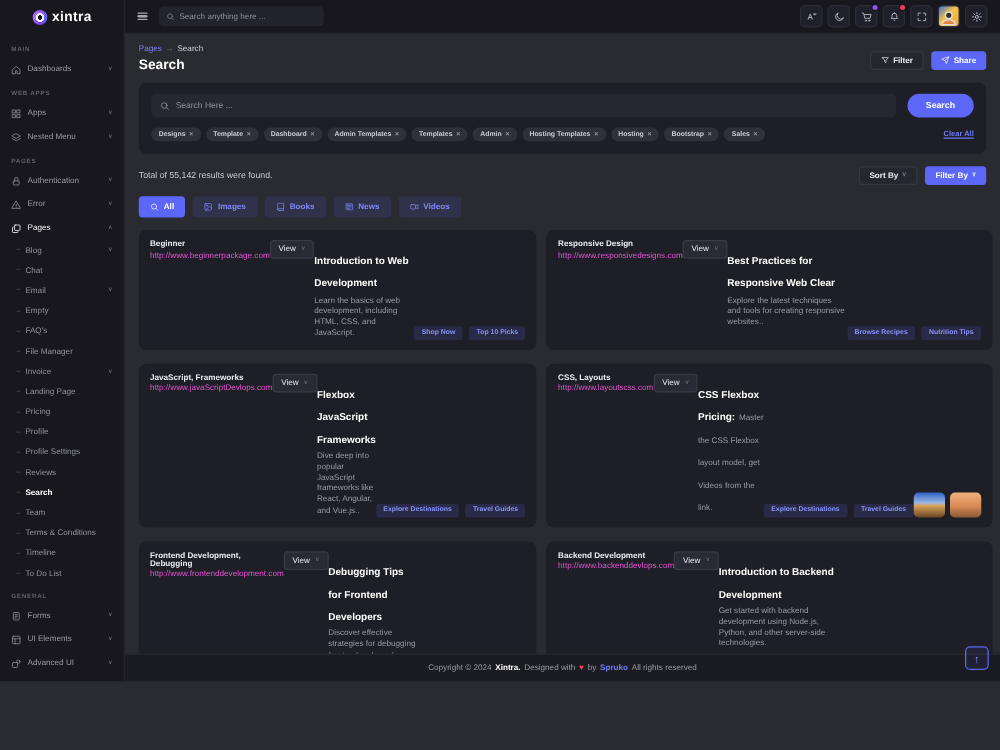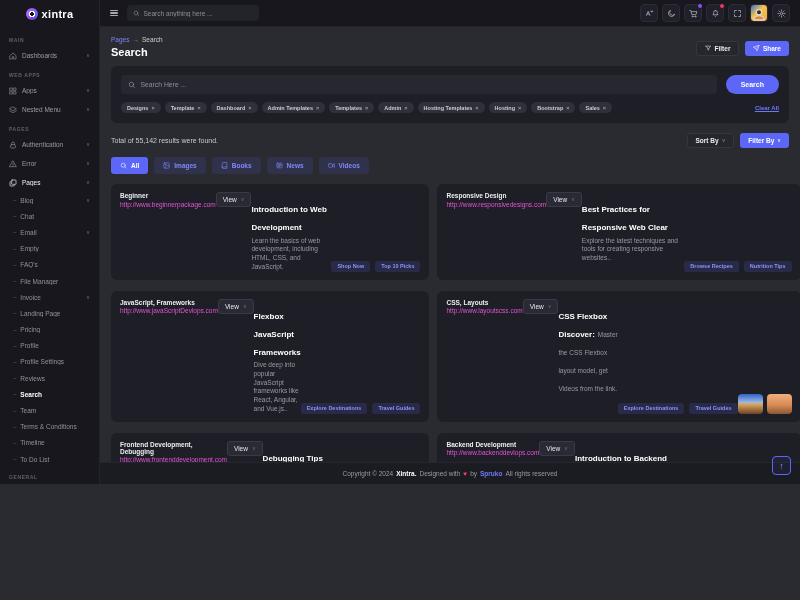--- a/index.html
+++ b/index.html
@@ -1,18 +1,18 @@
 <!DOCTYPE html>
 <html><head>
 <meta charset="utf-8">
 <style>
   * { box-sizing: border-box; margin: 0; padding: 0; }
   html,body { width:800px; height:600px; }
   body { font-family:"Liberation Sans", sans-serif; background:#2a2a31; color:#dcdce2; overflow:hidden; }
-  .app { position:relative; display:flex; width:800px; height:484px; }
+  .app { position:relative; display:flex; width:800px; height:545px; }
 
   
   .sidebar { width:100px; min-width:100px; background:#17171d; border-right:1px solid #24242b; display:flex; flex-direction:column; }
   .logo-row { height:27px; display:flex; align-items:center; justify-content:center; gap:4px; cursor:pointer; }
   .logo-mark { width:12px; height:12px; border-radius:50%;
      background: radial-gradient(circle at 50% 50%, #17171d 0 1.8px, #ffffff 1.9px 3.4px, transparent 3.5px),
                  conic-gradient(#9b5cf7,#5c67f7,#7b3fe4,#b06cf9,#9b5cf7); }
   .logo-text { color:#fff; font-size:11px; font-weight:bold; letter-spacing:.3px; }
   .nav { flex:1; padding-top:3px; overflow:hidden; }
   .s-label { color:#60606a; font-size:5px; font-weight:bold; letter-spacing:.6px; padding:7px 9px 3px; text-transform:uppercase; }
@@ -556,21 +556,21 @@
           <div class="card-top">
             <div>
               <div class="cat">CSS, Layouts</div>
               <a class="url">http://www.layoutscss.com</a>
             </div>
             <button class="view-btn">
                 <span>View</span>
                 <span class="chev"></span>
               </button>
           </div>
-          <div class="title-row"><a class="card-title">CSS Flexbox Discover:</a><span class="desc">Master the CSS Flexbox layout model, get Videos from the link.</span></div>
+          <div class="title-row"><a class="card-title">CSS Flexbox Pricing:</a><span class="desc">Master the CSS Flexbox layout model, get Videos from the link.</span></div>
           <div class="card-bottom">
             <div class="tags">
                 <span class="tag">Explore Destinations</span>
                 <span class="tag">Travel Guides</span>
               </div>
             <div class="thumbs">
                 <span class="thumb thumb-road"></span>
                 <span class="thumb thumb-rock"></span>
               </div>
           </div>

